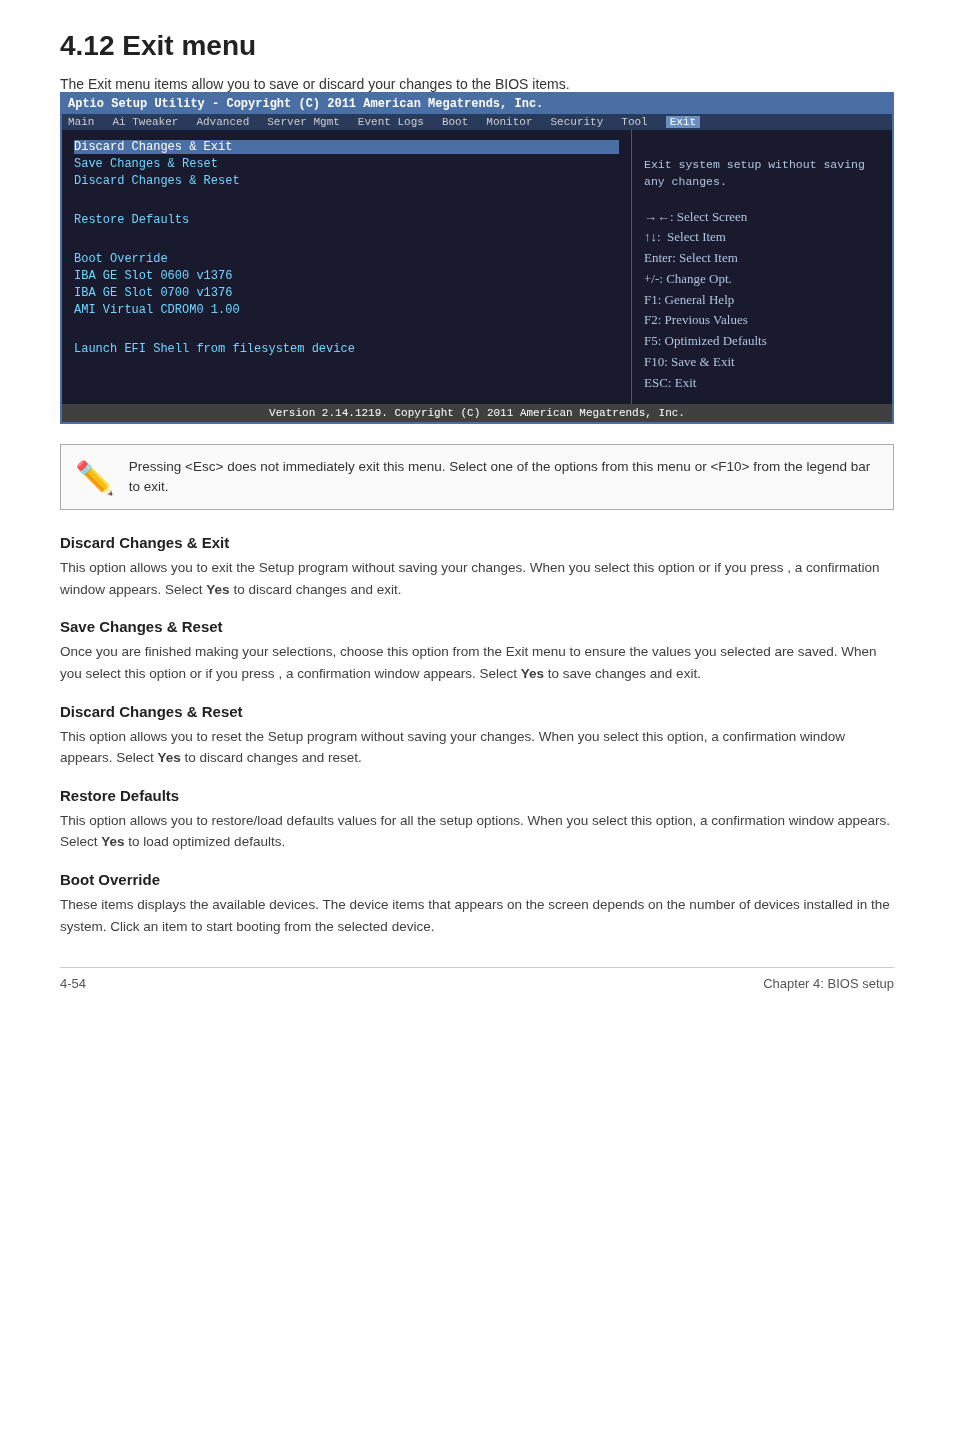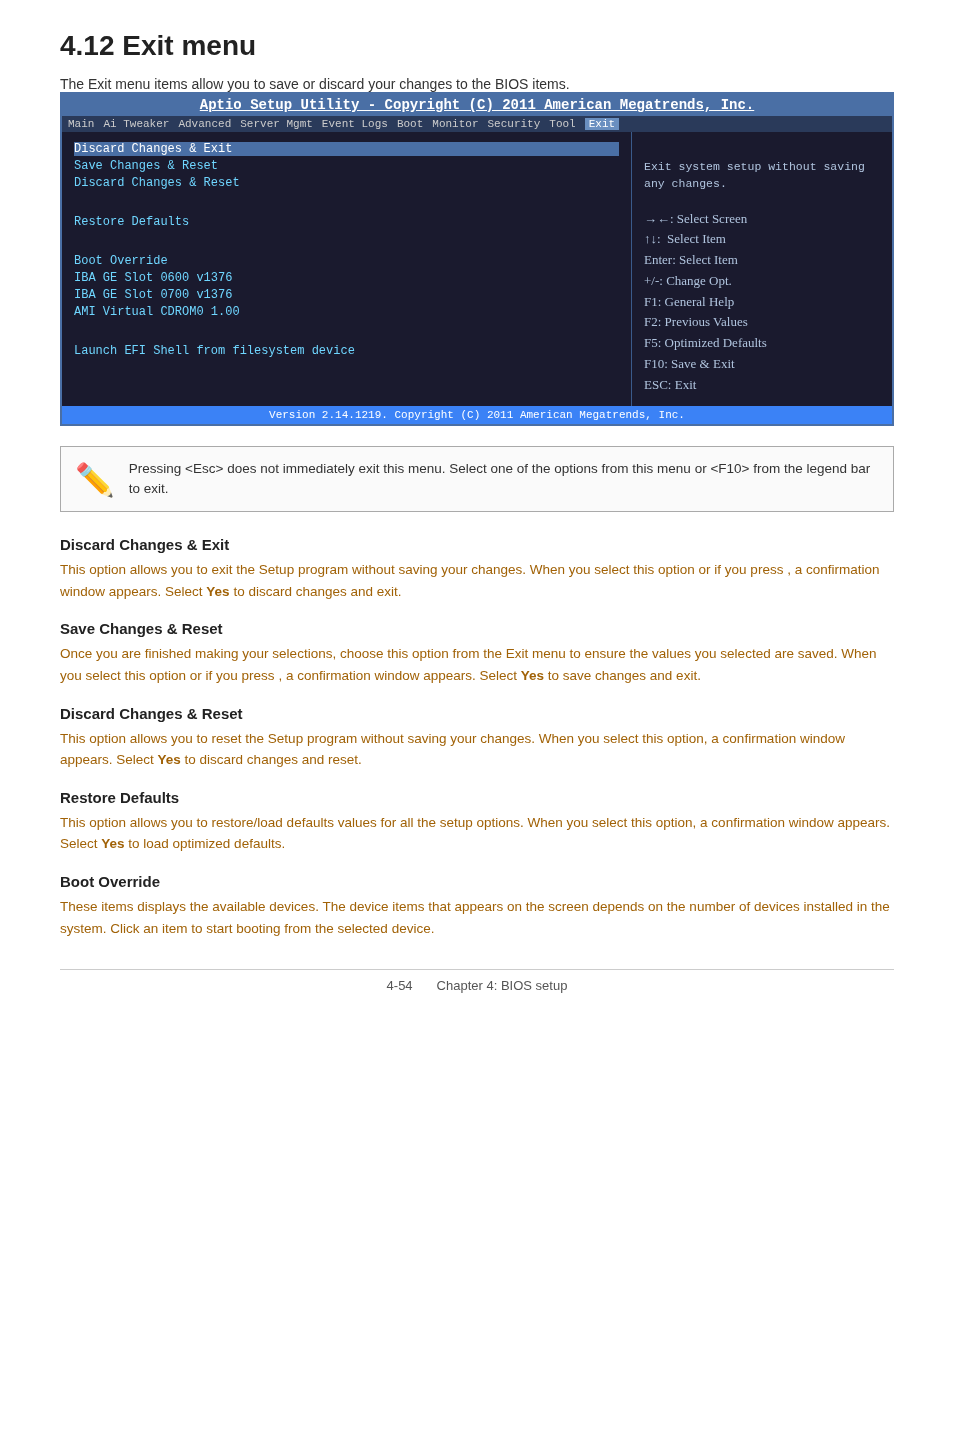--- a/index.html
+++ b/index.html
@@ -27,33 +27,32 @@
       border: 2px solid #4a6fa5;
       background: #1a1a2e;
       color: #b0c4de;
       font-family: 'Courier New', Courier, monospace;
       font-size: 12px;
       margin-bottom: 20px;
     }
     .bios-header {
       background: #4a6fa5;
       color: #fff;
-      text-align: center;
+      text-align: left;
       padding: 3px 6px;
-      font-size: 14px;
-      font-weight: bold;
-      text-decoration: underline;
+      font-size: 12px;
+      font-weight: bold;
     }
     .bios-nav {
       background: #2a3a5a;
       color: #ccc;
       padding: 2px 6px;
       font-size: 11px;
       display: flex;
-      gap: 3px;
+      gap: 12px;
     }
     .bios-nav span {
       margin-right: 6px;
       white-space: nowrap;
     }
     .bios-nav span.active {
       background: #6a8fc0;
       color: #fff;
       padding: 0 4px;
     }
@@ -95,21 +94,21 @@
       margin-top: 16px;
     }
     .bios-legend {
       color: #b0c4de;
       font-size: 13px;
       line-height: 1.6;
       margin-top: auto;
       font-family: Liberation Serif, serif;
     }
     .bios-footer {
-      background: #3b82f6;
+      background: #404040;
       color: #fff;
       text-align: center;
       padding: 3px 6px;
       font-size: 11px;
     }
 
     
     .note-box {
       border: 1px solid #aaa;
       display: flex;
@@ -134,33 +133,33 @@
     
     .section-heading {
       font-size: 15px;
       font-weight: bold;
       color: #222;
       margin-bottom: 6px;
       margin-top: 18px;
     }
     .section-body {
       font-size: 13.5px;
-      color: #a16207;
+      color: #404040;
       line-height: 1.6;
       margin-bottom: 4px;
     }
     .section-body b {
       font-weight: bold;
     }
 
     
     .page-footer {
       margin-top: 30px;
       display: flex;
-      justify-content: center;
+      justify-content: space-between;
       font-size: 13px;
       color: #555;
       border-top: 1px solid #ccc;
       padding-top: 8px;
       gap: 24px;
     }
   </style>
 </head>
 <body>
 

